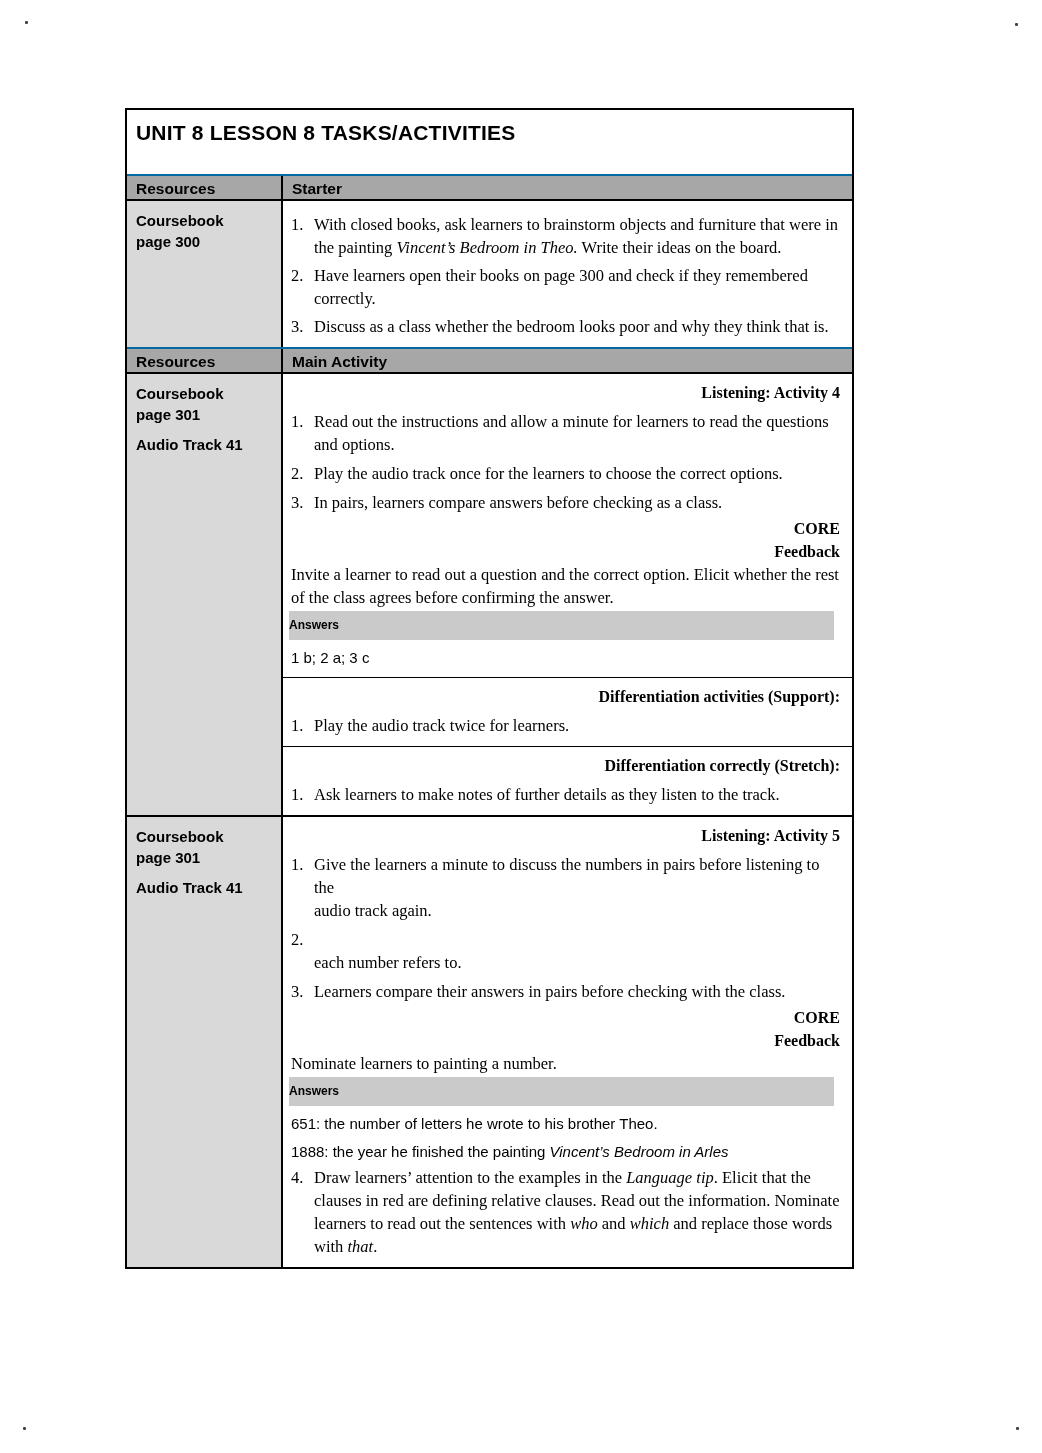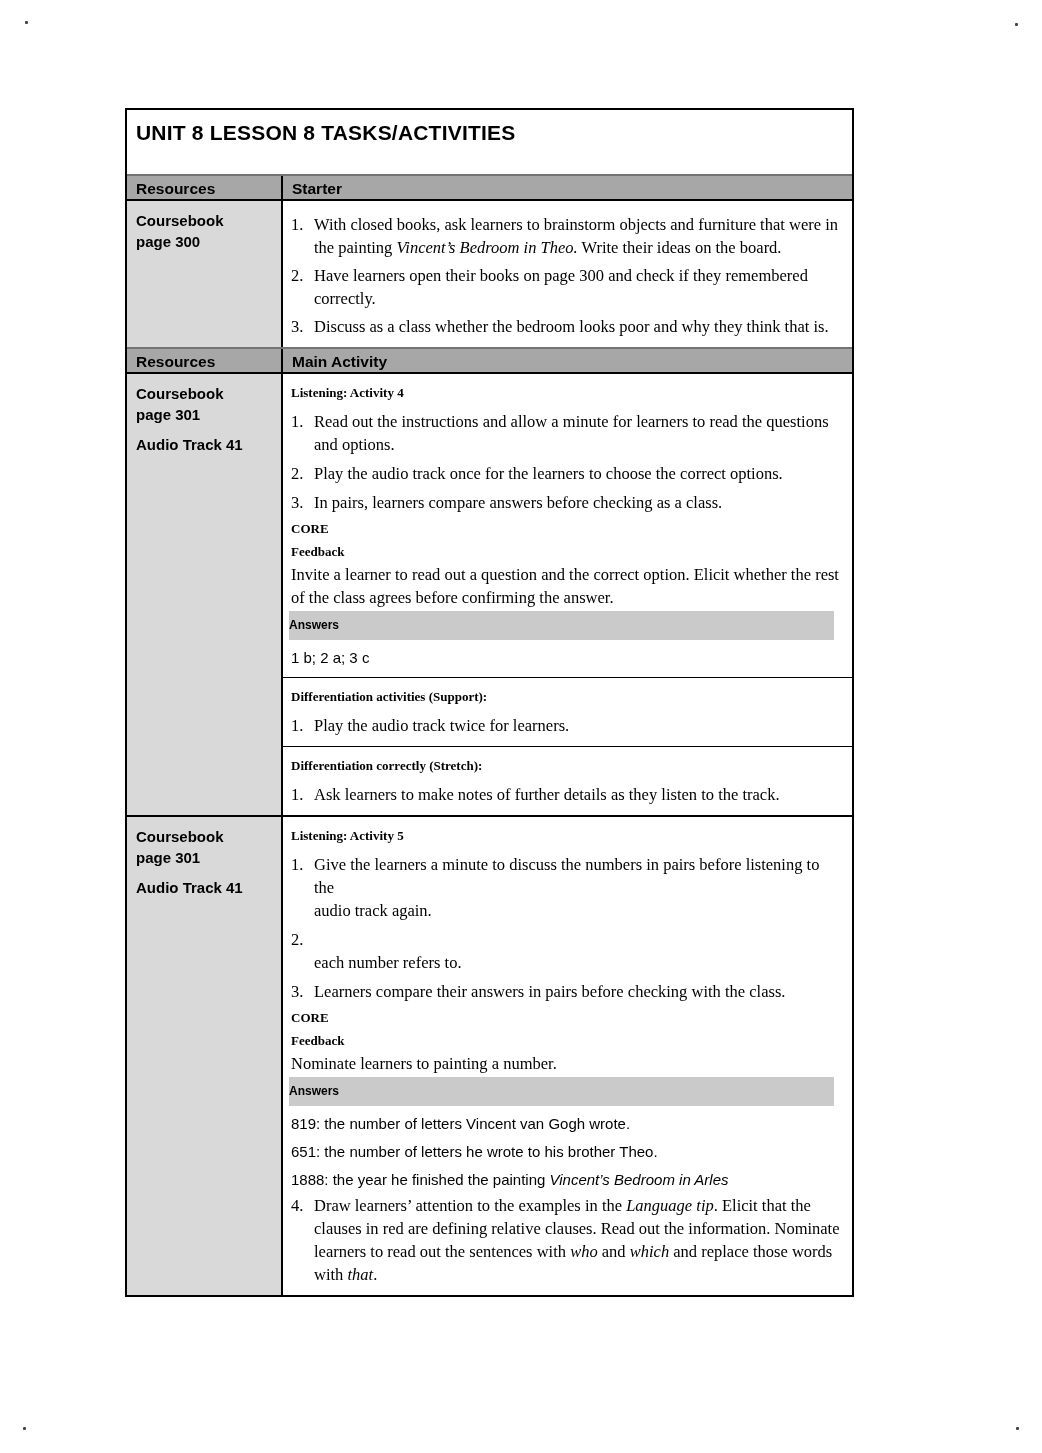--- a/index.html
+++ b/index.html
@@ -11,38 +11,38 @@
   .corner.bl{left:23px;top:1427px;}
   .corner.br{left:1016px;top:1427px;}
 
   .doc{position:absolute;left:125px;top:108px;width:729px;border:2px solid #000;
        background:#fff;box-sizing:border-box;}
 
   .title-cell{height:64px;box-sizing:border-box;padding:11px 10px 0 9px;
               font-size:21px;font-weight:bold;letter-spacing:0.2px;}
 
   .hdr-row{display:flex;background:var(--header-bg,#a7a7a7);
-           border-top:2px solid #737373;border-bottom:2px solid #000;height:27px;box-sizing:border-box;}
+           border-top:2px solid #0369a1;border-bottom:2px solid #000;height:27px;box-sizing:border-box;}
   .hdr-cell{font-weight:bold;font-size:15.5px;line-height:23px;padding:1px 9px;box-sizing:border-box;}
   .hdr-cell.res{width:156px;flex:none;border-right:2px solid #000;}
   .hdr-cell.act{flex:1;min-width:0;}
 
   .body-row{display:flex;align-items:stretch;}
   .body-row + .body-row{border-top:2px solid #000;}
   .res-cell{width:156px;flex:none;box-sizing:border-box;background:var(--resources-bg,#d9d9d9);
             border-right:2px solid #000;padding:9px 6px 8px 9px;
             font-weight:bold;font-size:15px;line-height:21px;}
   .res-gap{height:9px;}
 
   .content-col{flex:1;min-width:0;display:flex;flex-direction:column;}
   .content-block{padding:7px 12px 9px 8px;}
   .content-block + .content-block{border-top:1.5px solid #000;}
 
   .serif-p,.olist{font-family:"Liberation Serif",serif;font-size:16.5px;line-height:23px;}
-  .serif-h{font-family:"Liberation Serif",serif;font-weight:bold;font-size:13px;line-height:23px;}
+  .serif-h{font-family:"Liberation Serif",serif;font-weight:bold;font-size:16px;line-height:23px;text-align:right;}
   .serif-h.core{margin-top:3px;}
   .olist .li{display:flex;margin-top:6px;}
   .olist.tight .li{margin-top:5px;}
   .li .num{flex:0 0 23px;}
   .li .txt{flex:1;min-width:0;}
   .it{font-style:italic;}
 
   .answers-bar{background:var(--answers-bg,#cacaca);height:29px;line-height:29px;
                margin:2px 6px 7px -2px;
                font-weight:bold;font-size:12px;}
@@ -176,21 +176,20 @@
                 <span class="txt"><span>Learners compare their answers in pairs before checking with the class.</span></span>
               </div>
             </div>
           <div class="serif-h core">CORE</div>
           <div class="serif-h">Feedback</div>
           <div class="serif-p"><span>Nominate learners to painting a number.</span></div>
           <div class="answers-bar">
             <span>Answers</span>
           </div>
           <div class="ans-lines">
-              <div class="ans-line"><span>819: the number of letters Vincent van Gogh wrote.</span></div>
               <div class="ans-line"><span>651: the number of letters he wrote to his brother Theo.</span></div>
               <div class="ans-line"><span>1888: the year he finished the painting </span><span class="it">Vincent’s Bedroom in Arles</span></div>
             </div>
           <div class="olist post-list">
               <div class="li">
                 <span class="num">4.</span>
                 <span class="txt"><span>Draw learners’ attention to the examples in the </span><span class="it">Language tip</span><span>. Elicit that the</span><br><span>clauses in red are defining relative clauses. Read out the information. Nominate</span><br><span>learners to read out the sentences with </span><span class="it">who</span><span> and </span><span class="it">which</span><span> and replace those words</span><br><span>with </span><span class="it">that</span><span>.</span></span>
               </div>
             </div>
         </div>

